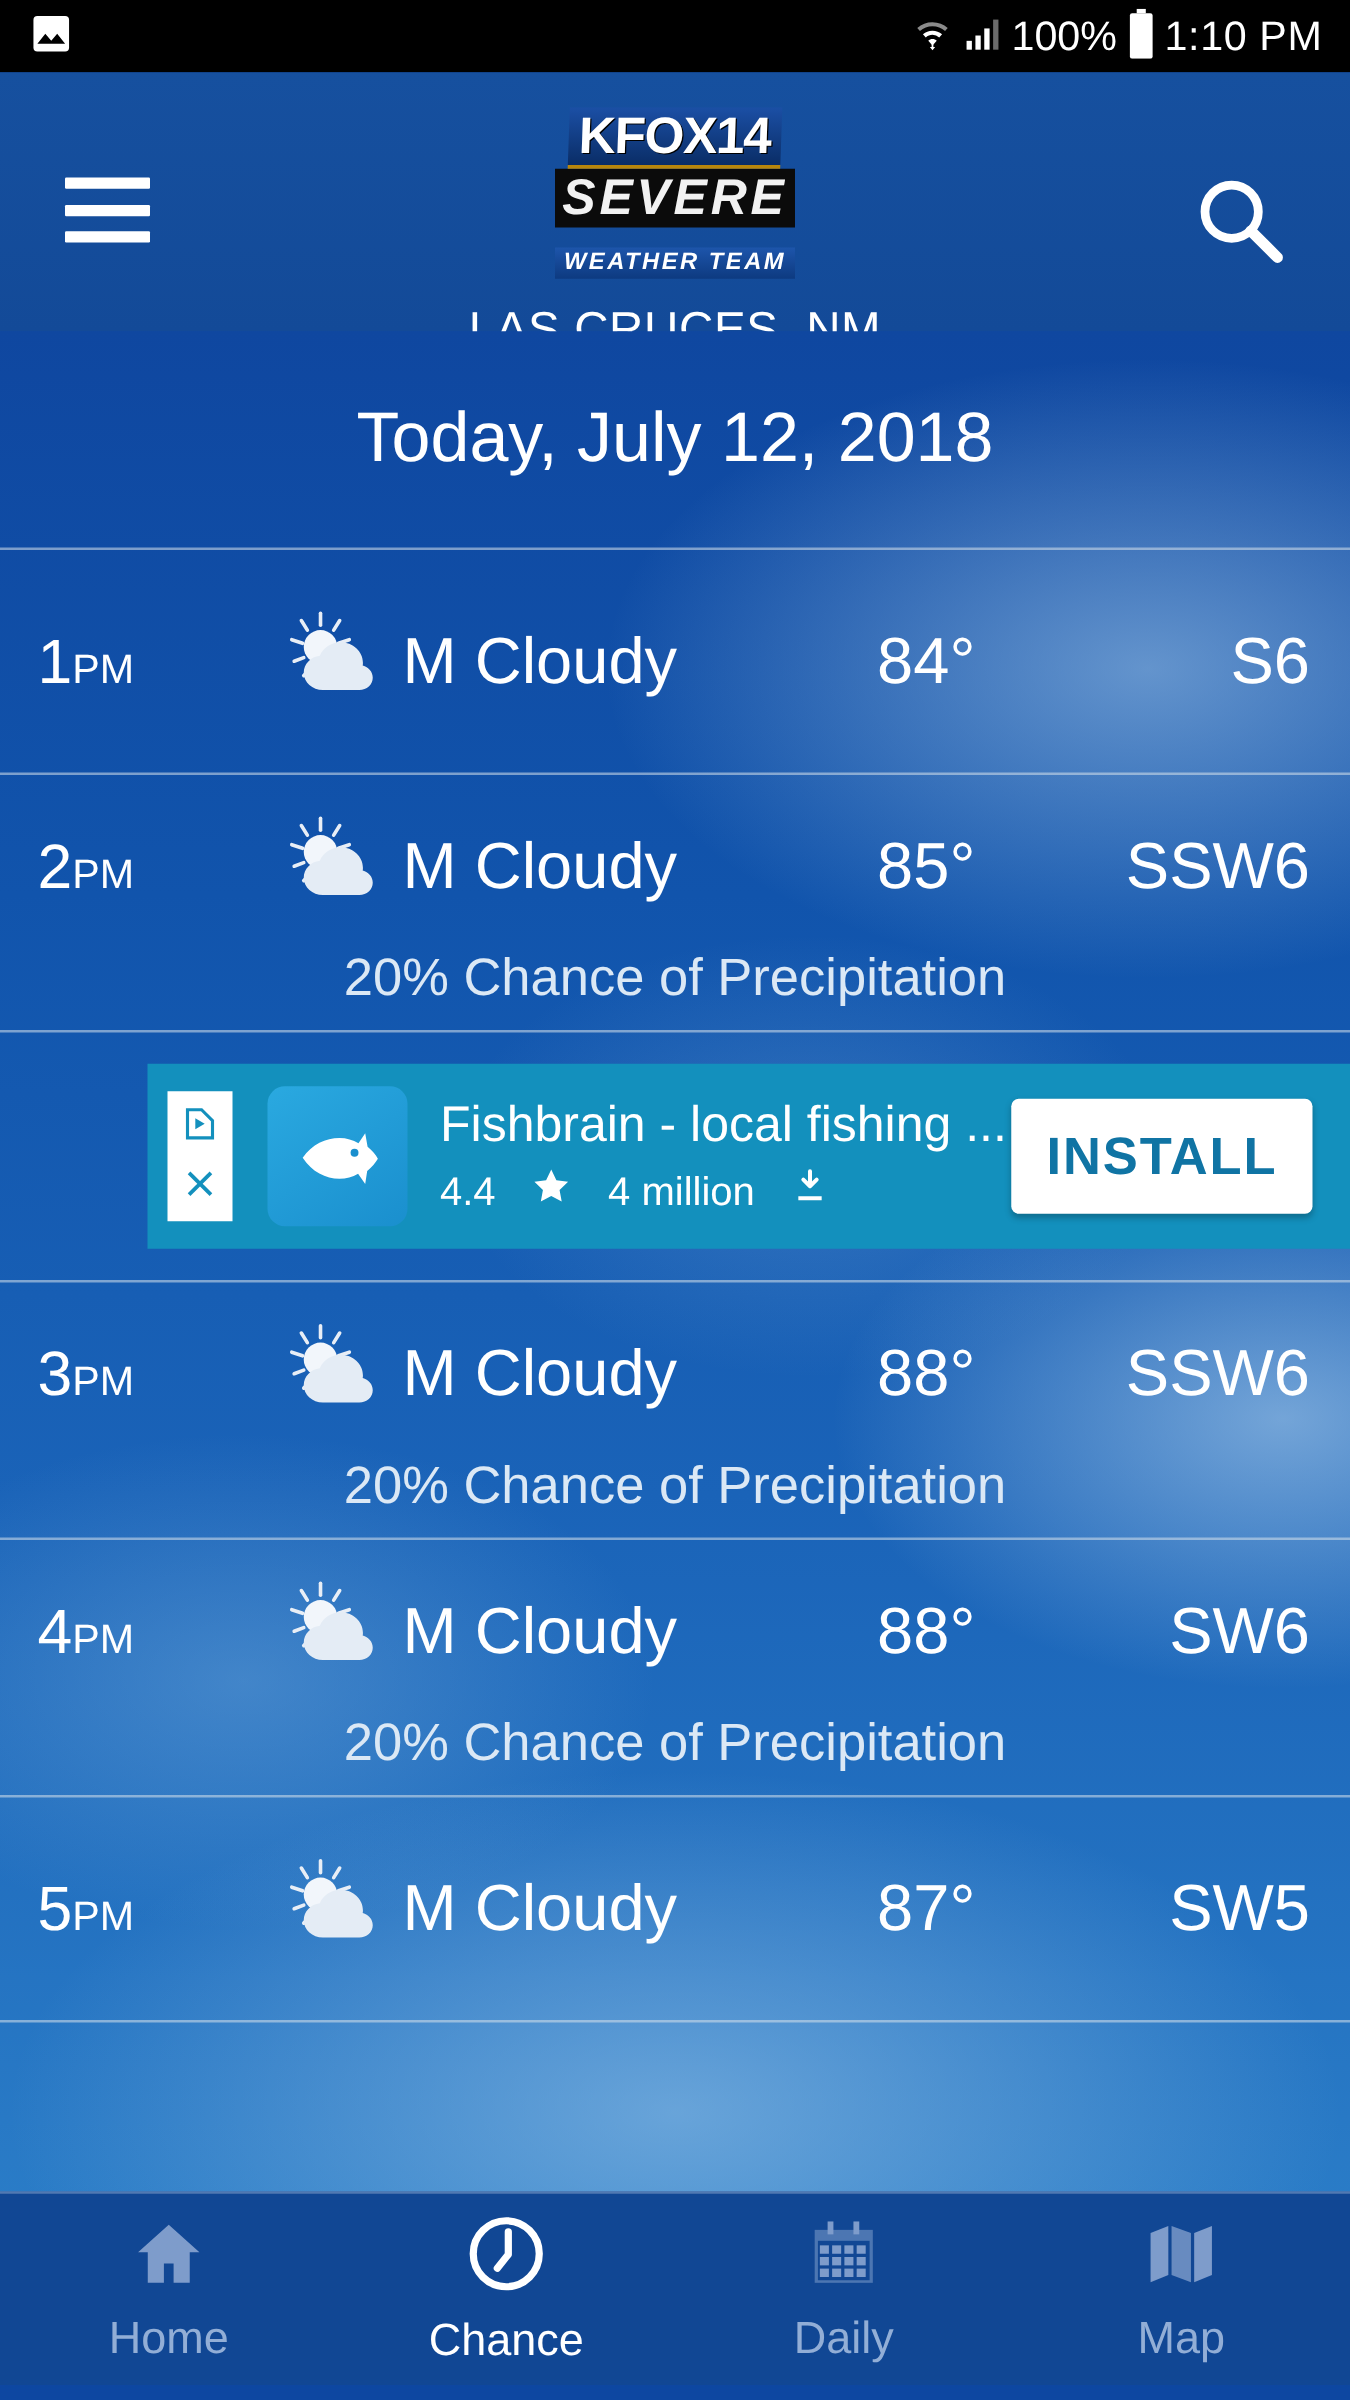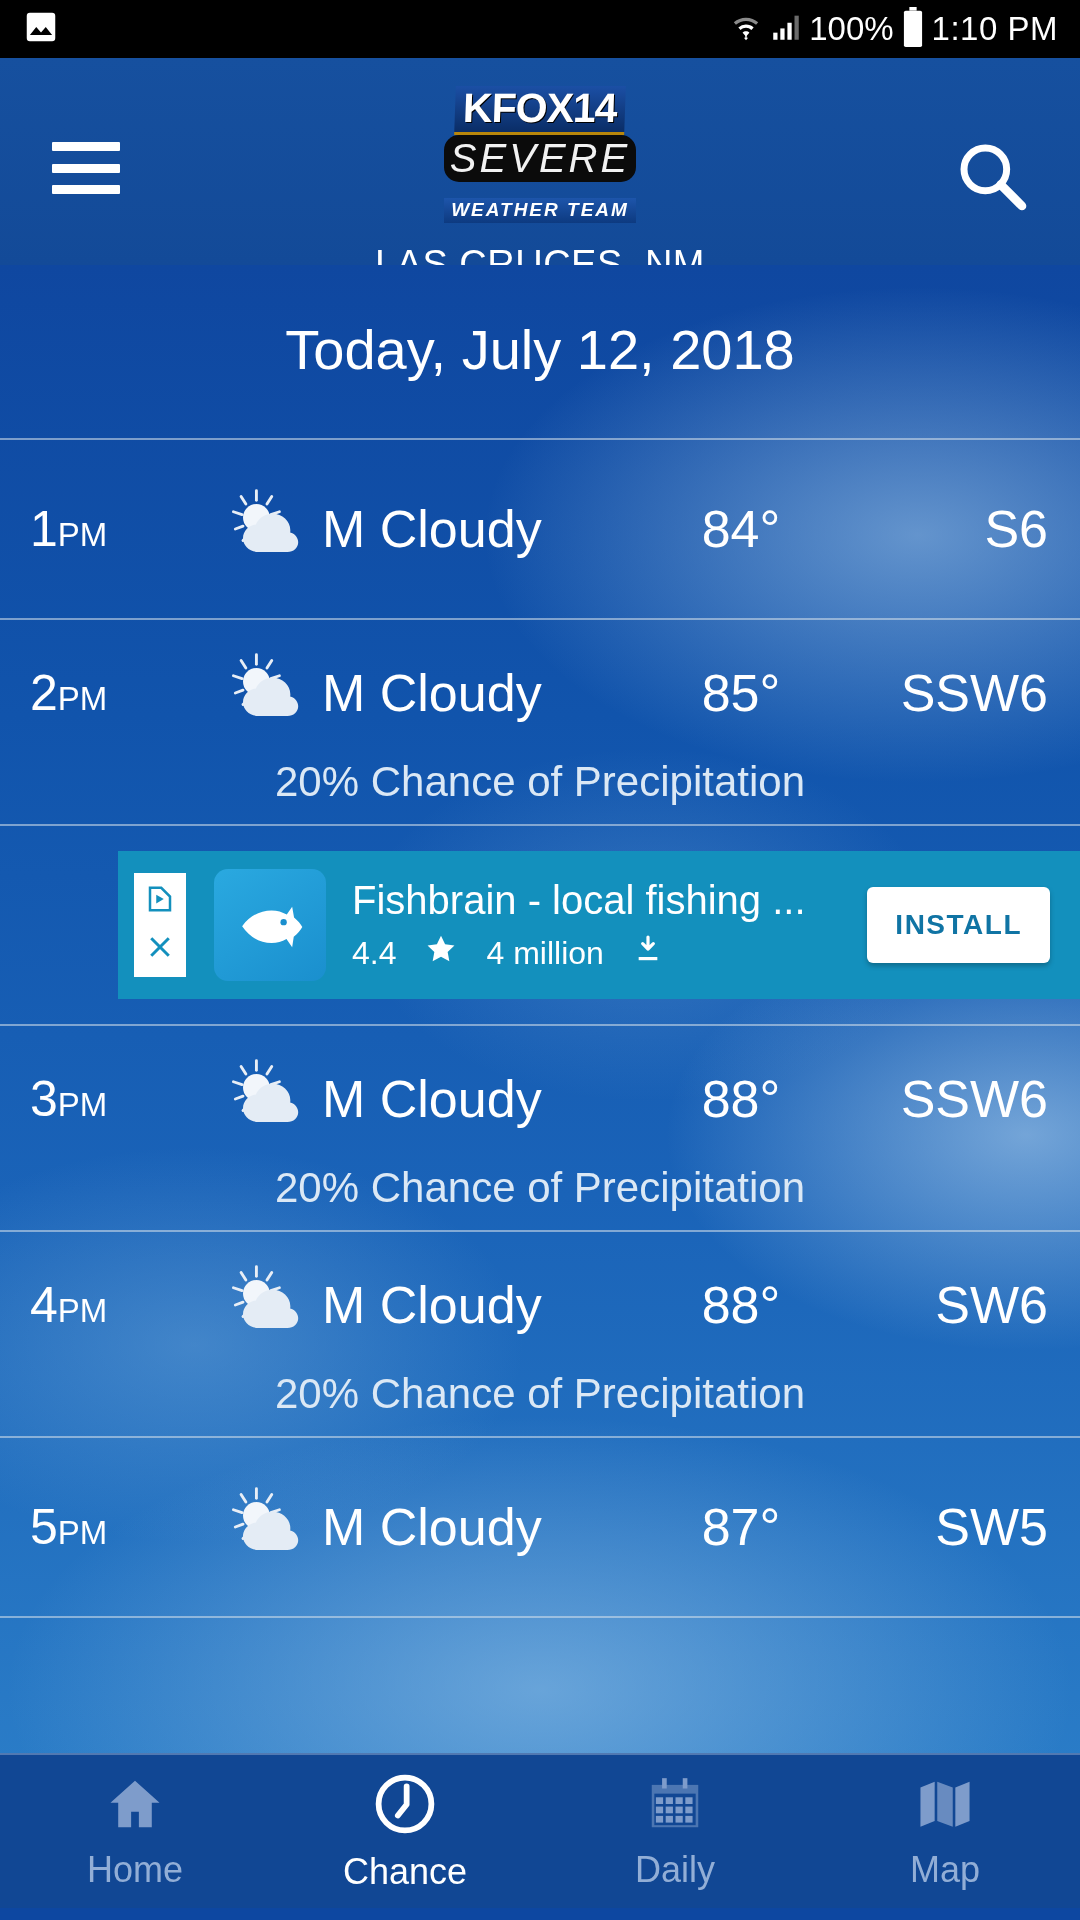--- a/index.html
+++ b/index.html
@@ -44,22 +44,22 @@
     display:inline-block; padding:2px 8px 3px 8px;
     font-family:"Liberation Sans", sans-serif;
     font-weight:700; font-style:normal; font-size:41px; color:#fff;
     letter-spacing:-1px; line-height:1;
     text-shadow:1px 1px 0 #000;
     border-bottom:3px solid #b8860b;
     transform:skewX(-2deg);
   }
   .logo-sev{
     display:block; margin:0 auto; background:#0b0b0b; width:192px;
-    font-weight:400; font-style:italic; font-size:40px; color:#f2f2f2;
-    letter-spacing:3px; line-height:1.05; padding:2px 0 3px 0;border-radius:15px;
+    font-weight:700; font-style:italic; font-size:40px; color:#f2f2f2;
+    letter-spacing:3px; line-height:1.05; padding:2px 0 3px 0;
   }
   .logo-team{
     display:block; margin:16px auto; width:192px;
     background:linear-gradient(180deg,#1d55ab,#0d3a80);
     font-weight:700; font-style:italic; font-size:19px; color:#fff;
     letter-spacing:2px; line-height:1.3;
   }
   .location{
     position:absolute; left:0; right:0; top:185px; text-align:center;
     color:#fff; font-size:38px; letter-spacing:.5px;
@@ -122,21 +122,21 @@
   }
   .ad-icon{
     width:112px; height:112px; border-radius:14px;
     background:linear-gradient(145deg,#2aa9e0 0%, #1a8fce 100%);
     display:flex; align-items:center; justify-content:center; flex:none;
   }
   .ad-text{ margin-left:26px; flex:1; color:#fff; }
   .ad-title{ font-size:40px; line-height:1.2; }
   .ad-meta{ display:flex; align-items:center; gap:28px; margin-top:8px; font-size:32px; }
   .ad-install{
-    margin-right:30px; background:#fff; color:#1074a4; font-size:28px;
+    margin-right:30px; background:#fff; color:#1074a4; font-size:42px;
     font-weight:700; letter-spacing:1.5px; padding:22px 28px; border-radius:6px;
     box-shadow:0 3px 5px rgba(0,0,0,.25); white-space:nowrap;
   }
 
   
   .navbar{
     position:absolute; left:0; bottom:12px; width:1080px; height:155px;
     background:#114794; display:flex; align-items:center;
     border-top:2px solid rgba(200,215,235,.35);
   }

